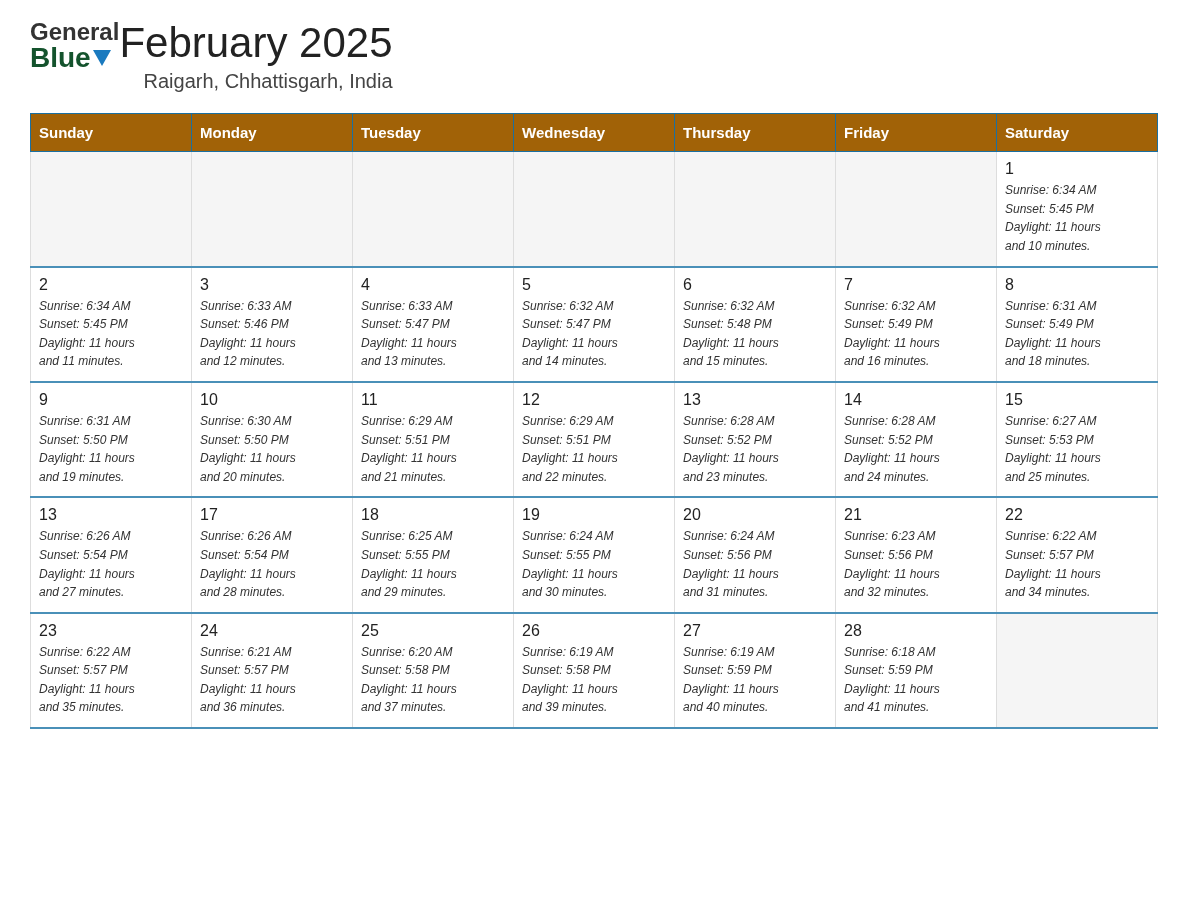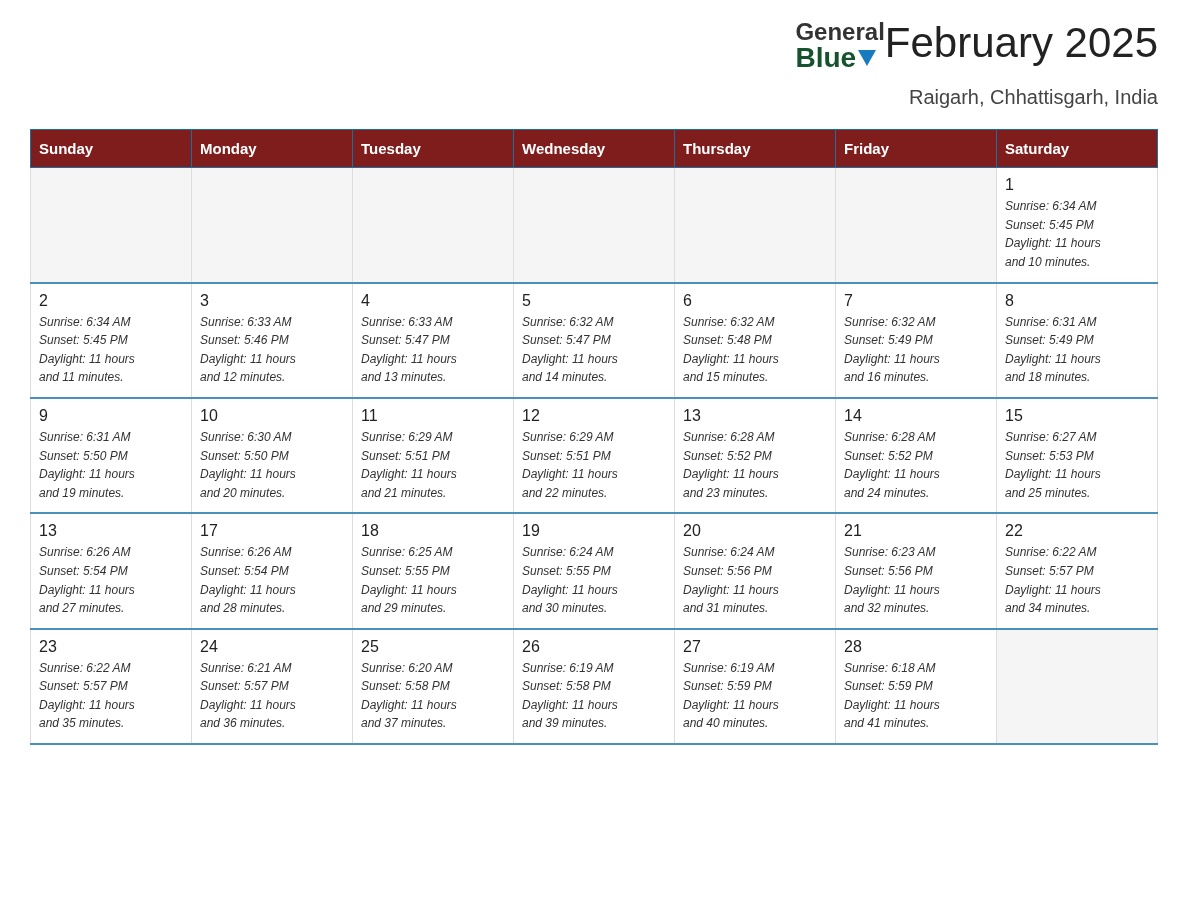--- a/index.html
+++ b/index.html
@@ -4,50 +4,50 @@
   <style>
     * { box-sizing: border-box; margin: 0; padding: 0; }
     body {
       font-family: Arial, sans-serif;
       background: #fff;
       color: #333;
       padding: 20px 30px;
     }
     .header {
       display: flex;
-      justify-content: flex-end;
+      justify-content: flex-start;
       align-items: flex-start;
       margin-bottom: 20px;
     }
     .logo {
       display: flex;
       flex-direction: column;
       align-items: flex-start;
     }
     .title-block {
       text-align: right;
     }
     .month-title {
       font-size: 42px;
       font-weight: normal;
       color: #222;
       line-height: 1.1;
     }
     .location-title {
       font-size: 20px;
       color: #444;
-      margin-top: 20px;
+      margin-top: 4px;
     }
     .calendar {
       width: 100%;
       border-collapse: collapse;
       table-layout: fixed;
     }
     .calendar thead tr th {
-      background: #7f1d1d;
+      background: #a16207;
       color: #fff;
       font-size: 15px;
       font-weight: bold;
       padding: 10px 8px;
       text-align: left;
       border: 1px solid #1a6fa0;
     }
     .calendar tbody tr {
       border-bottom: 2px solid #4a90b8;
     }

